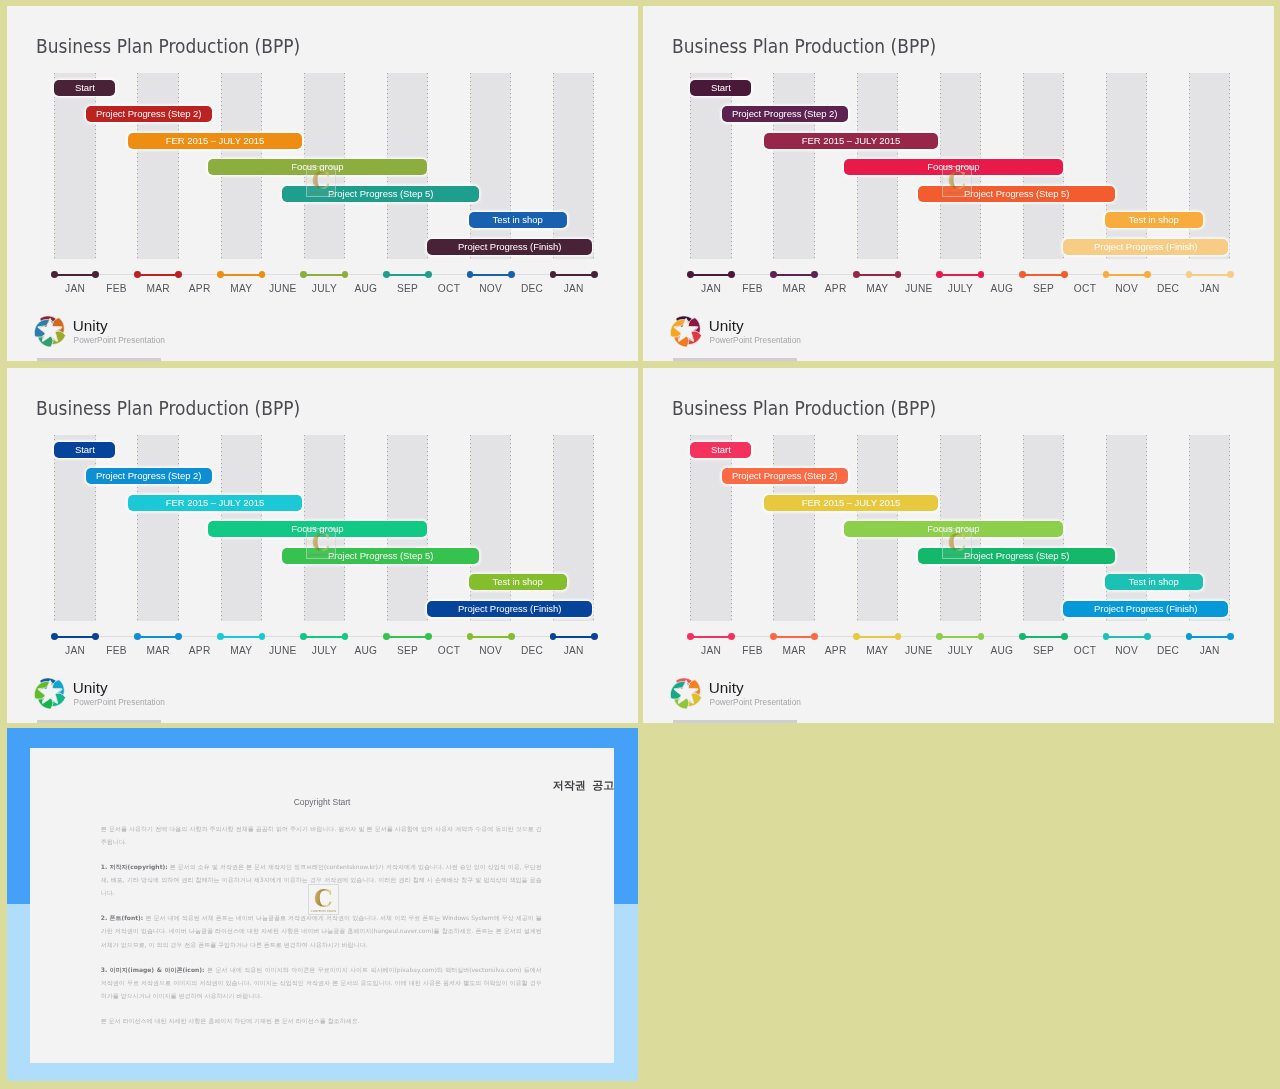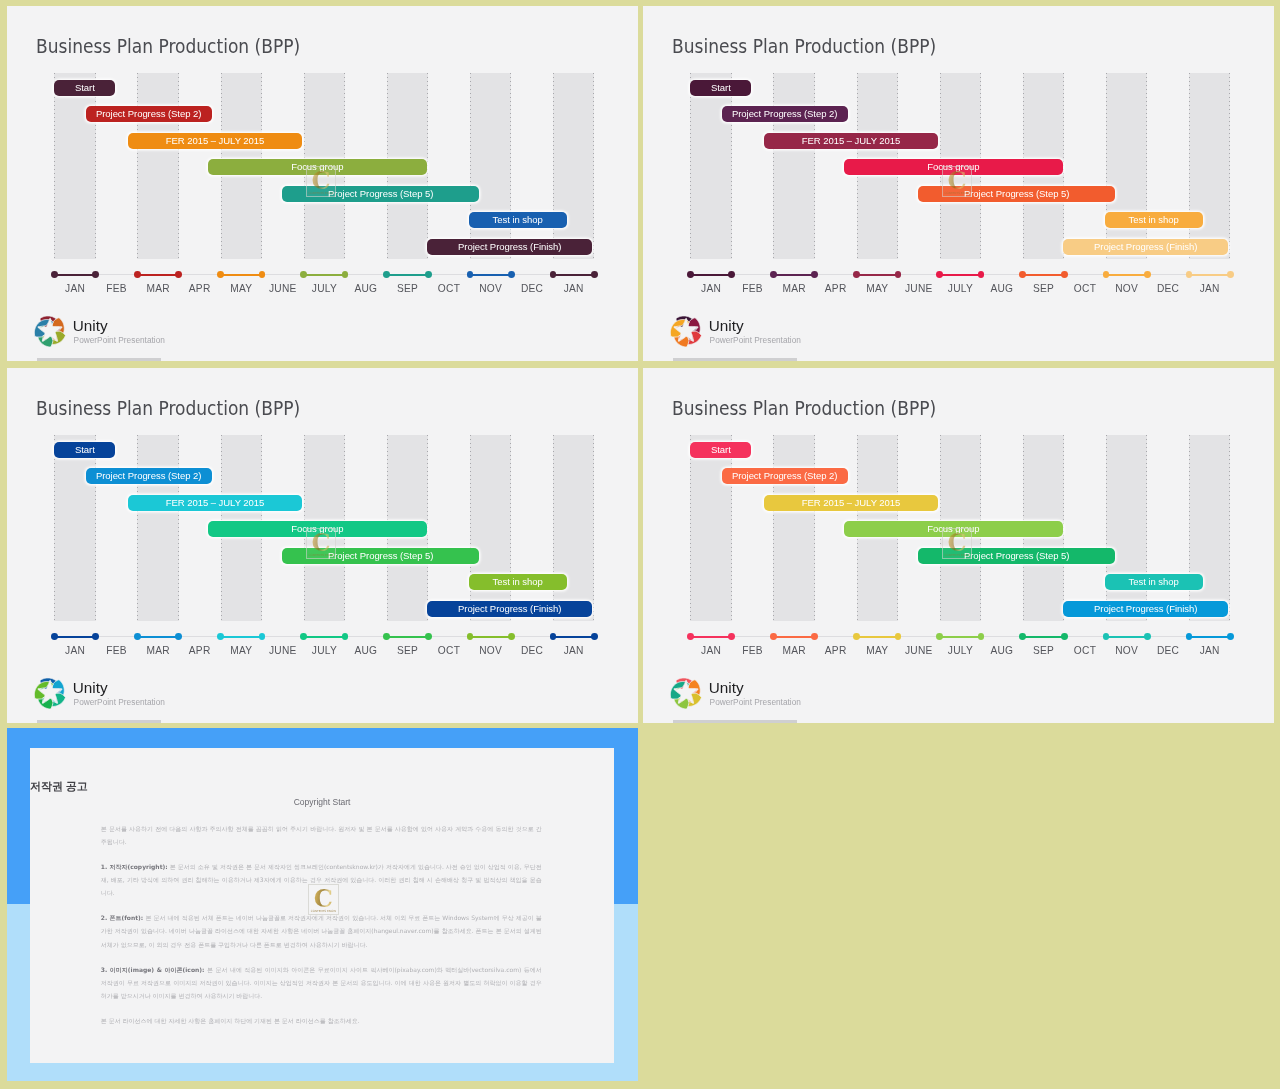--- a/index.html
+++ b/index.html
@@ -37,22 +37,22 @@
       background:rgba(255,255,255,.10);box-sizing:border-box;opacity:.82;}
   .wm .c{position:absolute;left:0;right:0;top:1.5px;font-size:24px;line-height:24px;
          text-align:center;font-weight:700;font-family:"DejaVu Serif",serif;
          background:linear-gradient(100deg,#f3e8b4 0%,#caa23a 22%,#8e6d18 46%,#e6d083 64%,#b79227 82%,#7c5d12 100%);
          -webkit-background-clip:text;background-clip:text;color:transparent;}
   .wm .t{position:absolute;left:0;right:0;bottom:1.5px;font-size:2.9px;line-height:3.3px;
          text-align:center;color:#97793a;letter-spacing:-.05px;font-family:"DejaVu Sans",sans-serif;}
 
   .cslide{position:absolute;background:#4c9ef0;}
   .cpaper{position:absolute;background:#f3f3f4;}
-  .ctitle{position:absolute;left:0;right:0;text-align:left;color:#414146;
-          font-family:Liberation Serif, serif;font-size:11px;font-weight:700;line-height:12px;}
+  .ctitle{position:absolute;left:0;right:0;text-align:right;color:#414146;
+          font-family:Liberation Mono, monospace;font-size:11px;font-weight:700;line-height:12px;}
   .csub{position:absolute;left:0;right:0;text-align:center;color:#6b6b72;
         font-family:"Liberation Sans",sans-serif;font-size:8.5px;line-height:10px;}
   .cbody{position:absolute;}
   .cpara{color:#b0b0b4;font-family:"DejaVu Sans",sans-serif;font-size:6.0px;
          line-height:13.3px;margin:0 0 11.6px 0;text-align:justify;letter-spacing:0px;}
   .cpara b{color:#76767c;font-weight:700;}
 </style>
 </head>
 <body>
 

